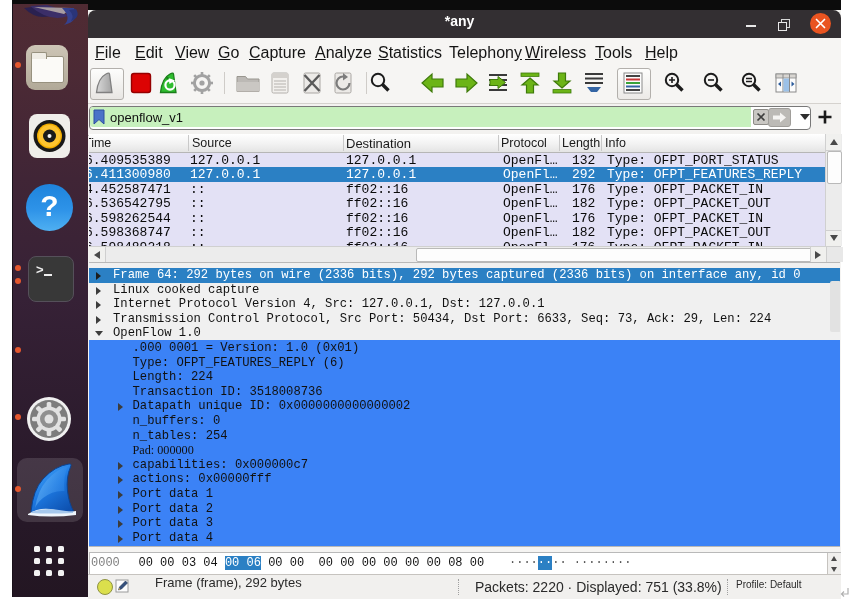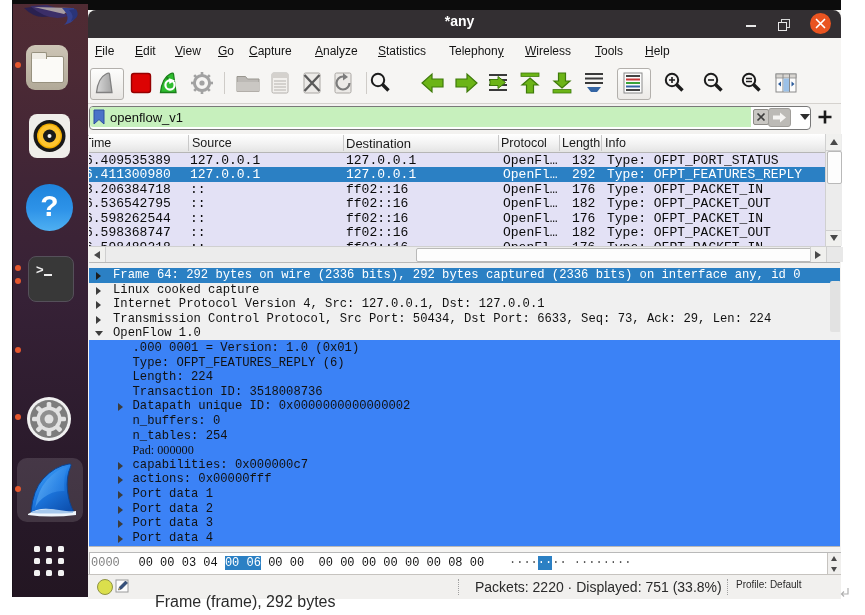--- a/index.html
+++ b/index.html
@@ -141,21 +141,21 @@
 <div class="abs" style="left:-5px;top:13px;width:753px;height:20px;text-align:center;color:#ffffff;font-size:14px;font-weight:bold;">*any</div>
 <div class="abs" style="left:658px;top:25px;width:10px;height:2px;background:#e8e8e8;"></div>
 <div class="abs" style="left:693px;top:19px;width:7px;height:7px;border:1px solid #d8d8d8;background:#332f32;"></div>
 <div class="abs" style="left:690px;top:22px;width:7px;height:7px;border:1px solid #e8e8e8;background:#332f32;"></div>
 <div class="abs" style="left:722px;top:13px;width:21px;height:21px;border-radius:50%;background:#e95420;"></div>
 <svg class="abs" style="left:722px;top:13px;" width="21" height="21" viewBox="0 0 21 21">
  <path d="M6.5 6.5 L14.5 14.5 M14.5 6.5 L6.5 14.5" stroke="#ffffff" stroke-width="1.7" stroke-linecap="round"></path>
 </svg>
 
 <div class="abs" style="left:0;top:38px;width:753px;height:28px;background:#f6f5f3;border-bottom:1px solid #dbd8d4;"></div>
-<div class="abs" style="left:0;top:44px;width:753px;height:17px;font-size:12px;color:#141414;">
+<div class="abs" style="left:0;top:44px;width:753px;height:17px;font-size:16px;color:#141414;">
  <span class="abs" style="left:7px;"><u>F</u>ile</span>
  <span class="abs" style="left:47px;"><u>E</u>dit</span>
  <span class="abs" style="left:87px;"><u>V</u>iew</span>
  <span class="abs" style="left:130px;"><u>G</u>o</span>
  <span class="abs" style="left:161px;"><u>C</u>apture</span>
  <span class="abs" style="left:227px;"><u>A</u>nalyze</span>
  <span class="abs" style="left:290px;"><u>S</u>tatistics</span>
  <span class="abs" style="left:361px;">Telephon<u>y</u></span>
  <span class="abs" style="left:437px;"><u>W</u>ireless</span>
  <span class="abs" style="left:507px;"><u>T</u>ools</span>
@@ -327,21 +327,21 @@
 </div>
 
 <div class="abs mono" style="left:1px;top:152.5px;width:736px;height:93.5px;background:#e3e1f5;overflow:hidden;font-size:13px;color:#0a0a0a;">
  <div class="prow" style="position:absolute;left:0;top:0;width:736px;">
   <span style="left:-4px;">6.409535389</span><span style="left:101px;">127.0.0.1</span><span style="left:257px;">127.0.0.1</span><span style="left:414px;">OpenFl…</span><span style="left:483px;">132</span><span style="left:518px;">Type: OFPT_PORT_STATUS</span>
  </div>
  <div class="prow" style="position:absolute;left:0;top:14.5px;width:736px;background:#2b80c4;color:#ffffff;">
   <span style="left:-4px;">6.411300980</span><span style="left:101px;">127.0.0.1</span><span style="left:257px;">127.0.0.1</span><span style="left:414px;">OpenFl…</span><span style="left:483px;">292</span><span style="left:518px;">Type: OFPT_FEATURES_REPLY</span>
  </div>
  <div class="prow" style="position:absolute;left:0;top:29px;width:736px;">
-  <span style="left:-4px;">3.206384718</span><span style="left:101px;">::</span><span style="left:257px;">ff02::16</span><span style="left:414px;">OpenFl…</span><span style="left:483px;">176</span><span style="left:518px;">Type: OFPT_PACKET_IN</span>
+  <span style="left:-4px;">4.452587471</span><span style="left:101px;">::</span><span style="left:257px;">ff02::16</span><span style="left:414px;">OpenFl…</span><span style="left:483px;">176</span><span style="left:518px;">Type: OFPT_PACKET_IN</span>
  </div>
  <div class="prow" style="position:absolute;left:0;top:43.5px;width:736px;">
   <span style="left:-4px;">6.536542795</span><span style="left:101px;">::</span><span style="left:257px;">ff02::16</span><span style="left:414px;">OpenFl…</span><span style="left:483px;">182</span><span style="left:518px;">Type: OFPT_PACKET_OUT</span>
  </div>
  <div class="prow" style="position:absolute;left:0;top:58px;width:736px;">
   <span style="left:-4px;">6.598262544</span><span style="left:101px;">::</span><span style="left:257px;">ff02::16</span><span style="left:414px;">OpenFl…</span><span style="left:483px;">176</span><span style="left:518px;">Type: OFPT_PACKET_IN</span>
  </div>
  <div class="prow" style="position:absolute;left:0;top:72.5px;width:736px;">
   <span style="left:-4px;">6.598368747</span><span style="left:101px;">::</span><span style="left:257px;">ff02::16</span><span style="left:414px;">OpenFl…</span><span style="left:483px;">182</span><span style="left:518px;">Type: OFPT_PACKET_OUT</span>
  </div>
@@ -404,21 +404,21 @@
  </div>
 </div>
 
 <div class="abs" style="left:0;top:574px;width:753px;height:24px;background:#f1f0ee;border-top:1px solid #c6c3bf;">
  <div class="abs" style="left:9px;top:4px;width:14px;height:14px;border-radius:50%;background:#dbdf4c;border:1px solid #8f9342;"></div>
  <svg class="abs" style="left:27px;top:4px;" width="15" height="15" viewBox="0 0 15 15">
   <rect x="1" y="1" width="12" height="12" fill="#fdfdfd" stroke="#9a9a9a" stroke-width="1"></rect>
   <path d="M3.5 11 L4.5 8 L10.5 2 L12.5 4 L6.5 10 Z" fill="#35507d" stroke="#1d3050" stroke-width="0.6"></path>
   <path d="M3.5 11 L4.2 9 L5.5 10.3 Z" fill="#e8b85c"></path>
  </svg>
- <div class="abs sbtxt" style="left:67px;top:18px;font-size:16px;">Frame (frame), 292 bytes</div>
+ <div class="abs sbtxt" style="left:67px;top:0;font-size:13px;">Frame (frame), 292 bytes</div>
  <div class="abs" style="left:370px;top:4px;width:1px;height:16px;border-left:1px dotted #a0a0a0;"></div>
  <div class="abs sbtxt" style="left:387px;top:4px;font-size:14px;">Packets: 2220 · Displayed: 751 (33.8%)</div>
  <div class="abs" style="left:639px;top:4px;width:1px;height:16px;border-left:1px dotted #a0a0a0;"></div>
  <div class="abs sbtxt" style="left:648px;top:4px;font-size:10px;">Profile: Default</div>
 </div>
 </div>
 <svg class="abs" style="left:839px;top:587px;" width="12" height="12" viewBox="0 0 12 12">
  <path d="M9 1 L9 7 L3 7 M5 4.5 L2.5 7 L5 9.5" fill="none" stroke="#b0b0b0" stroke-width="1.2"></path>
 </svg>
 

